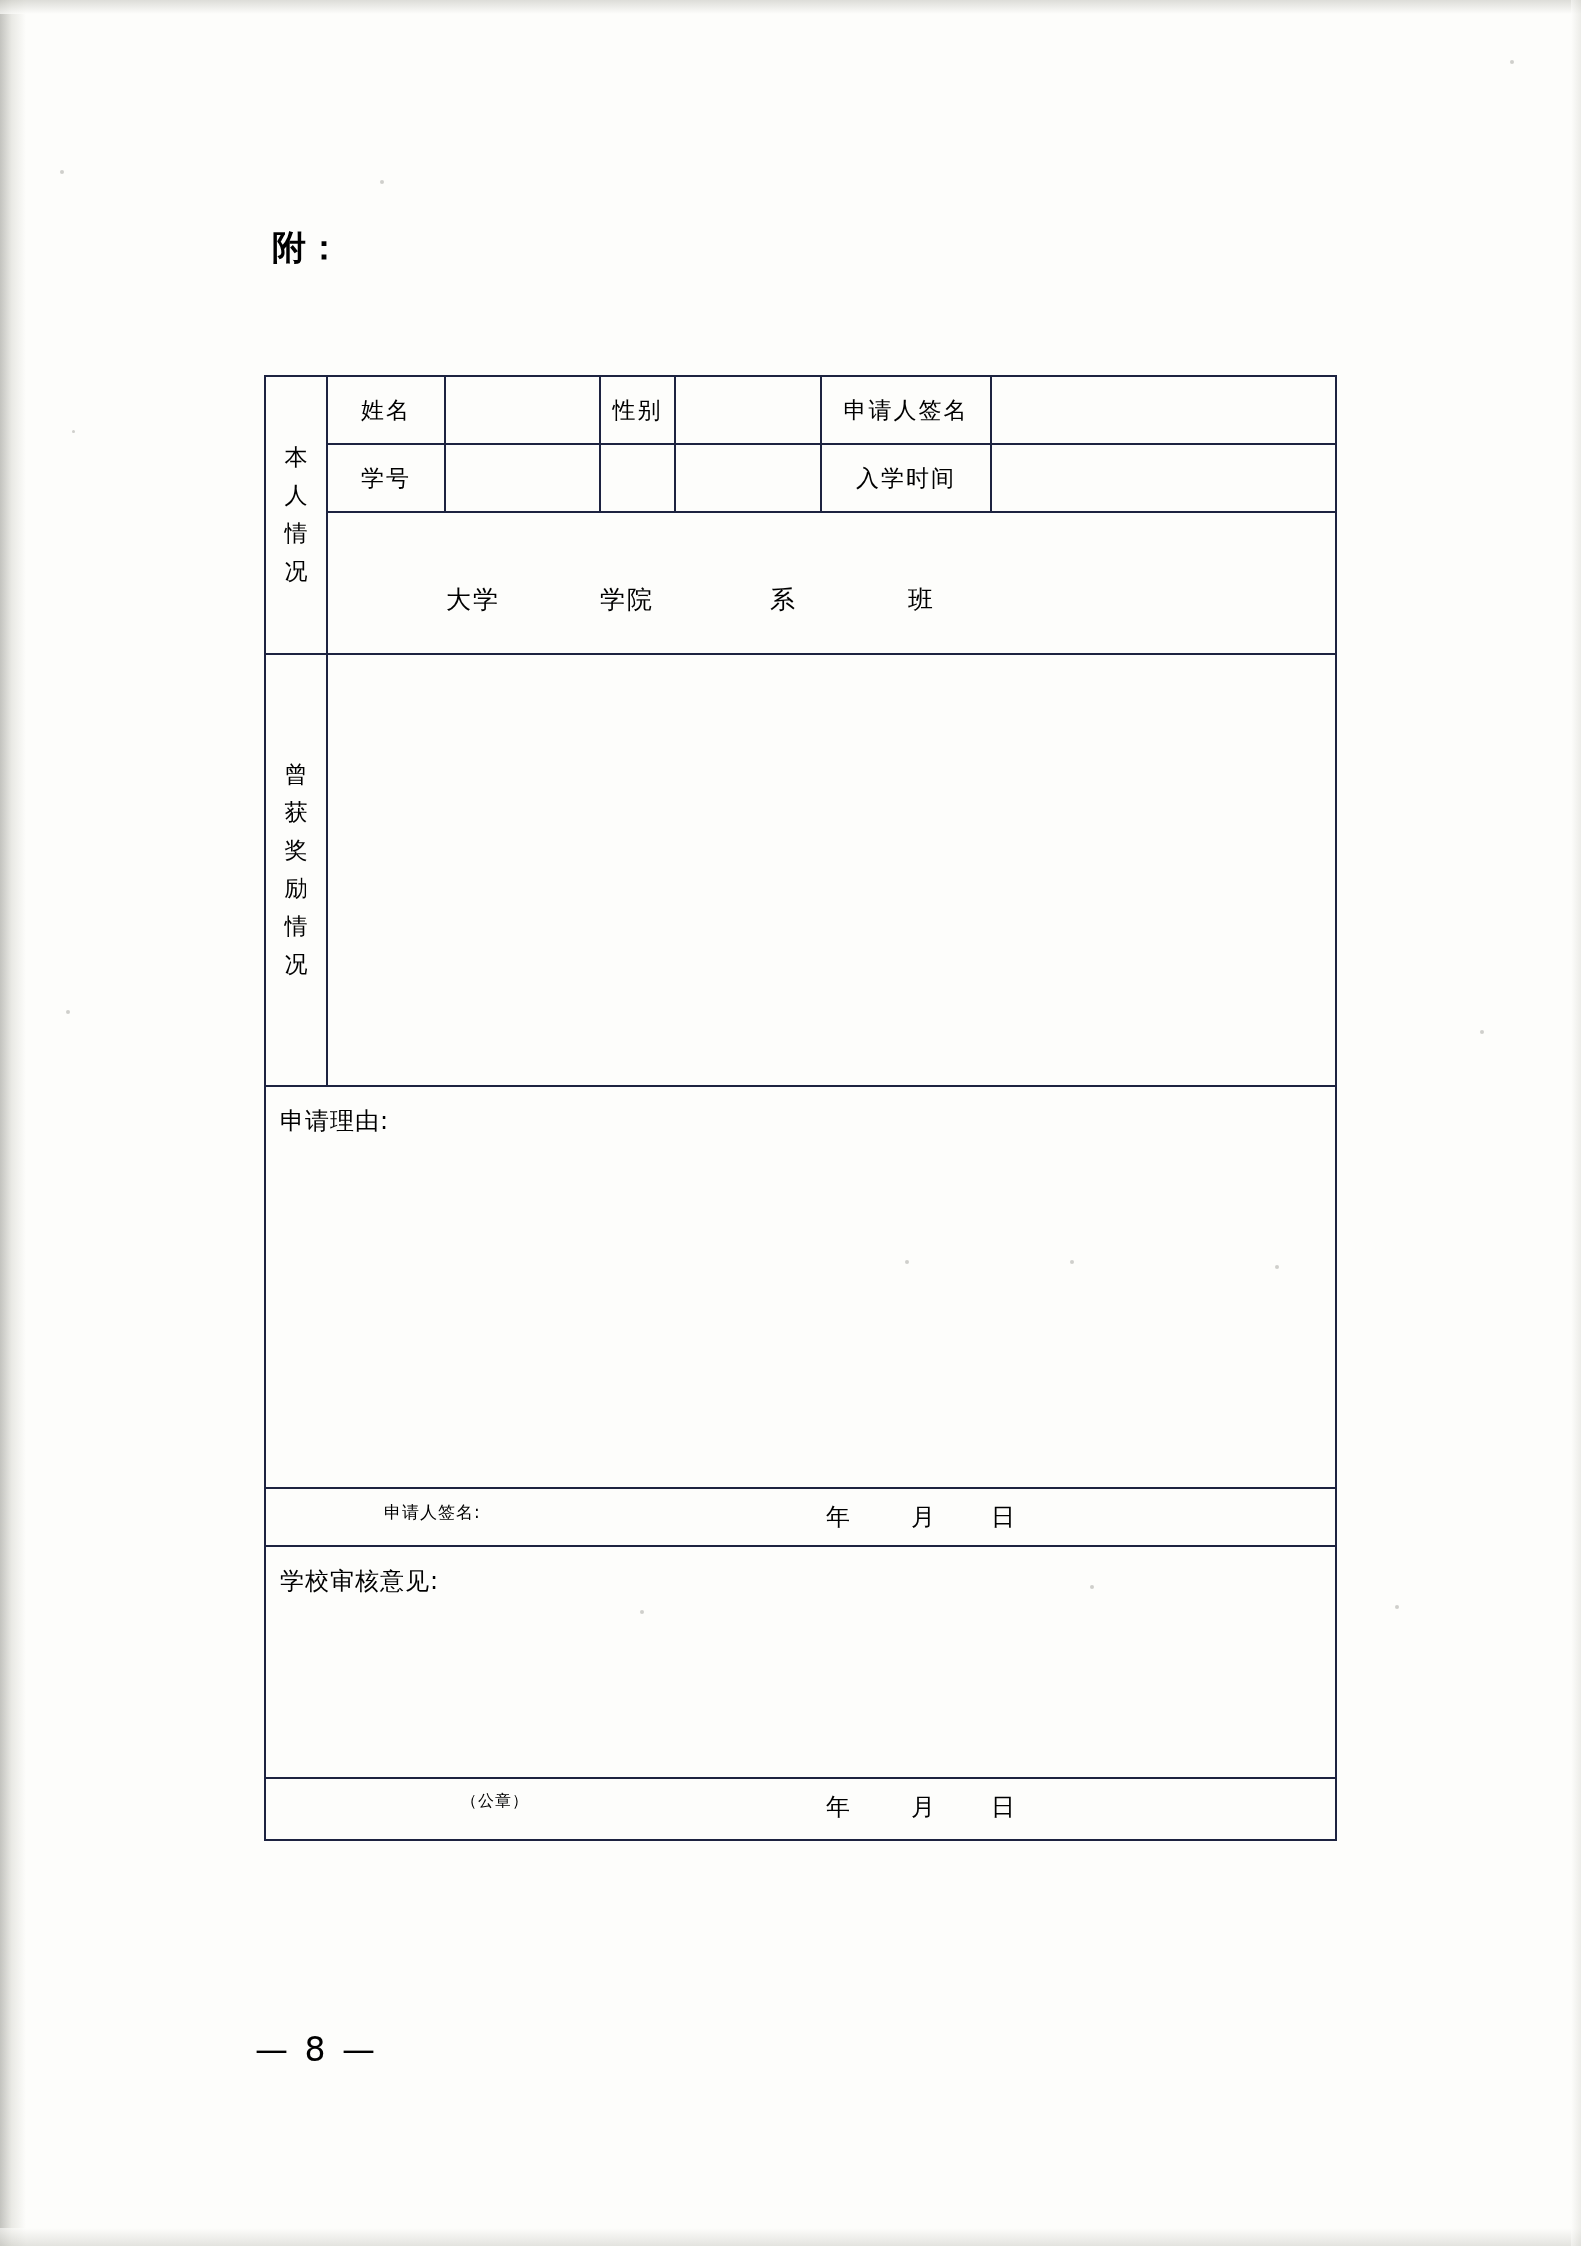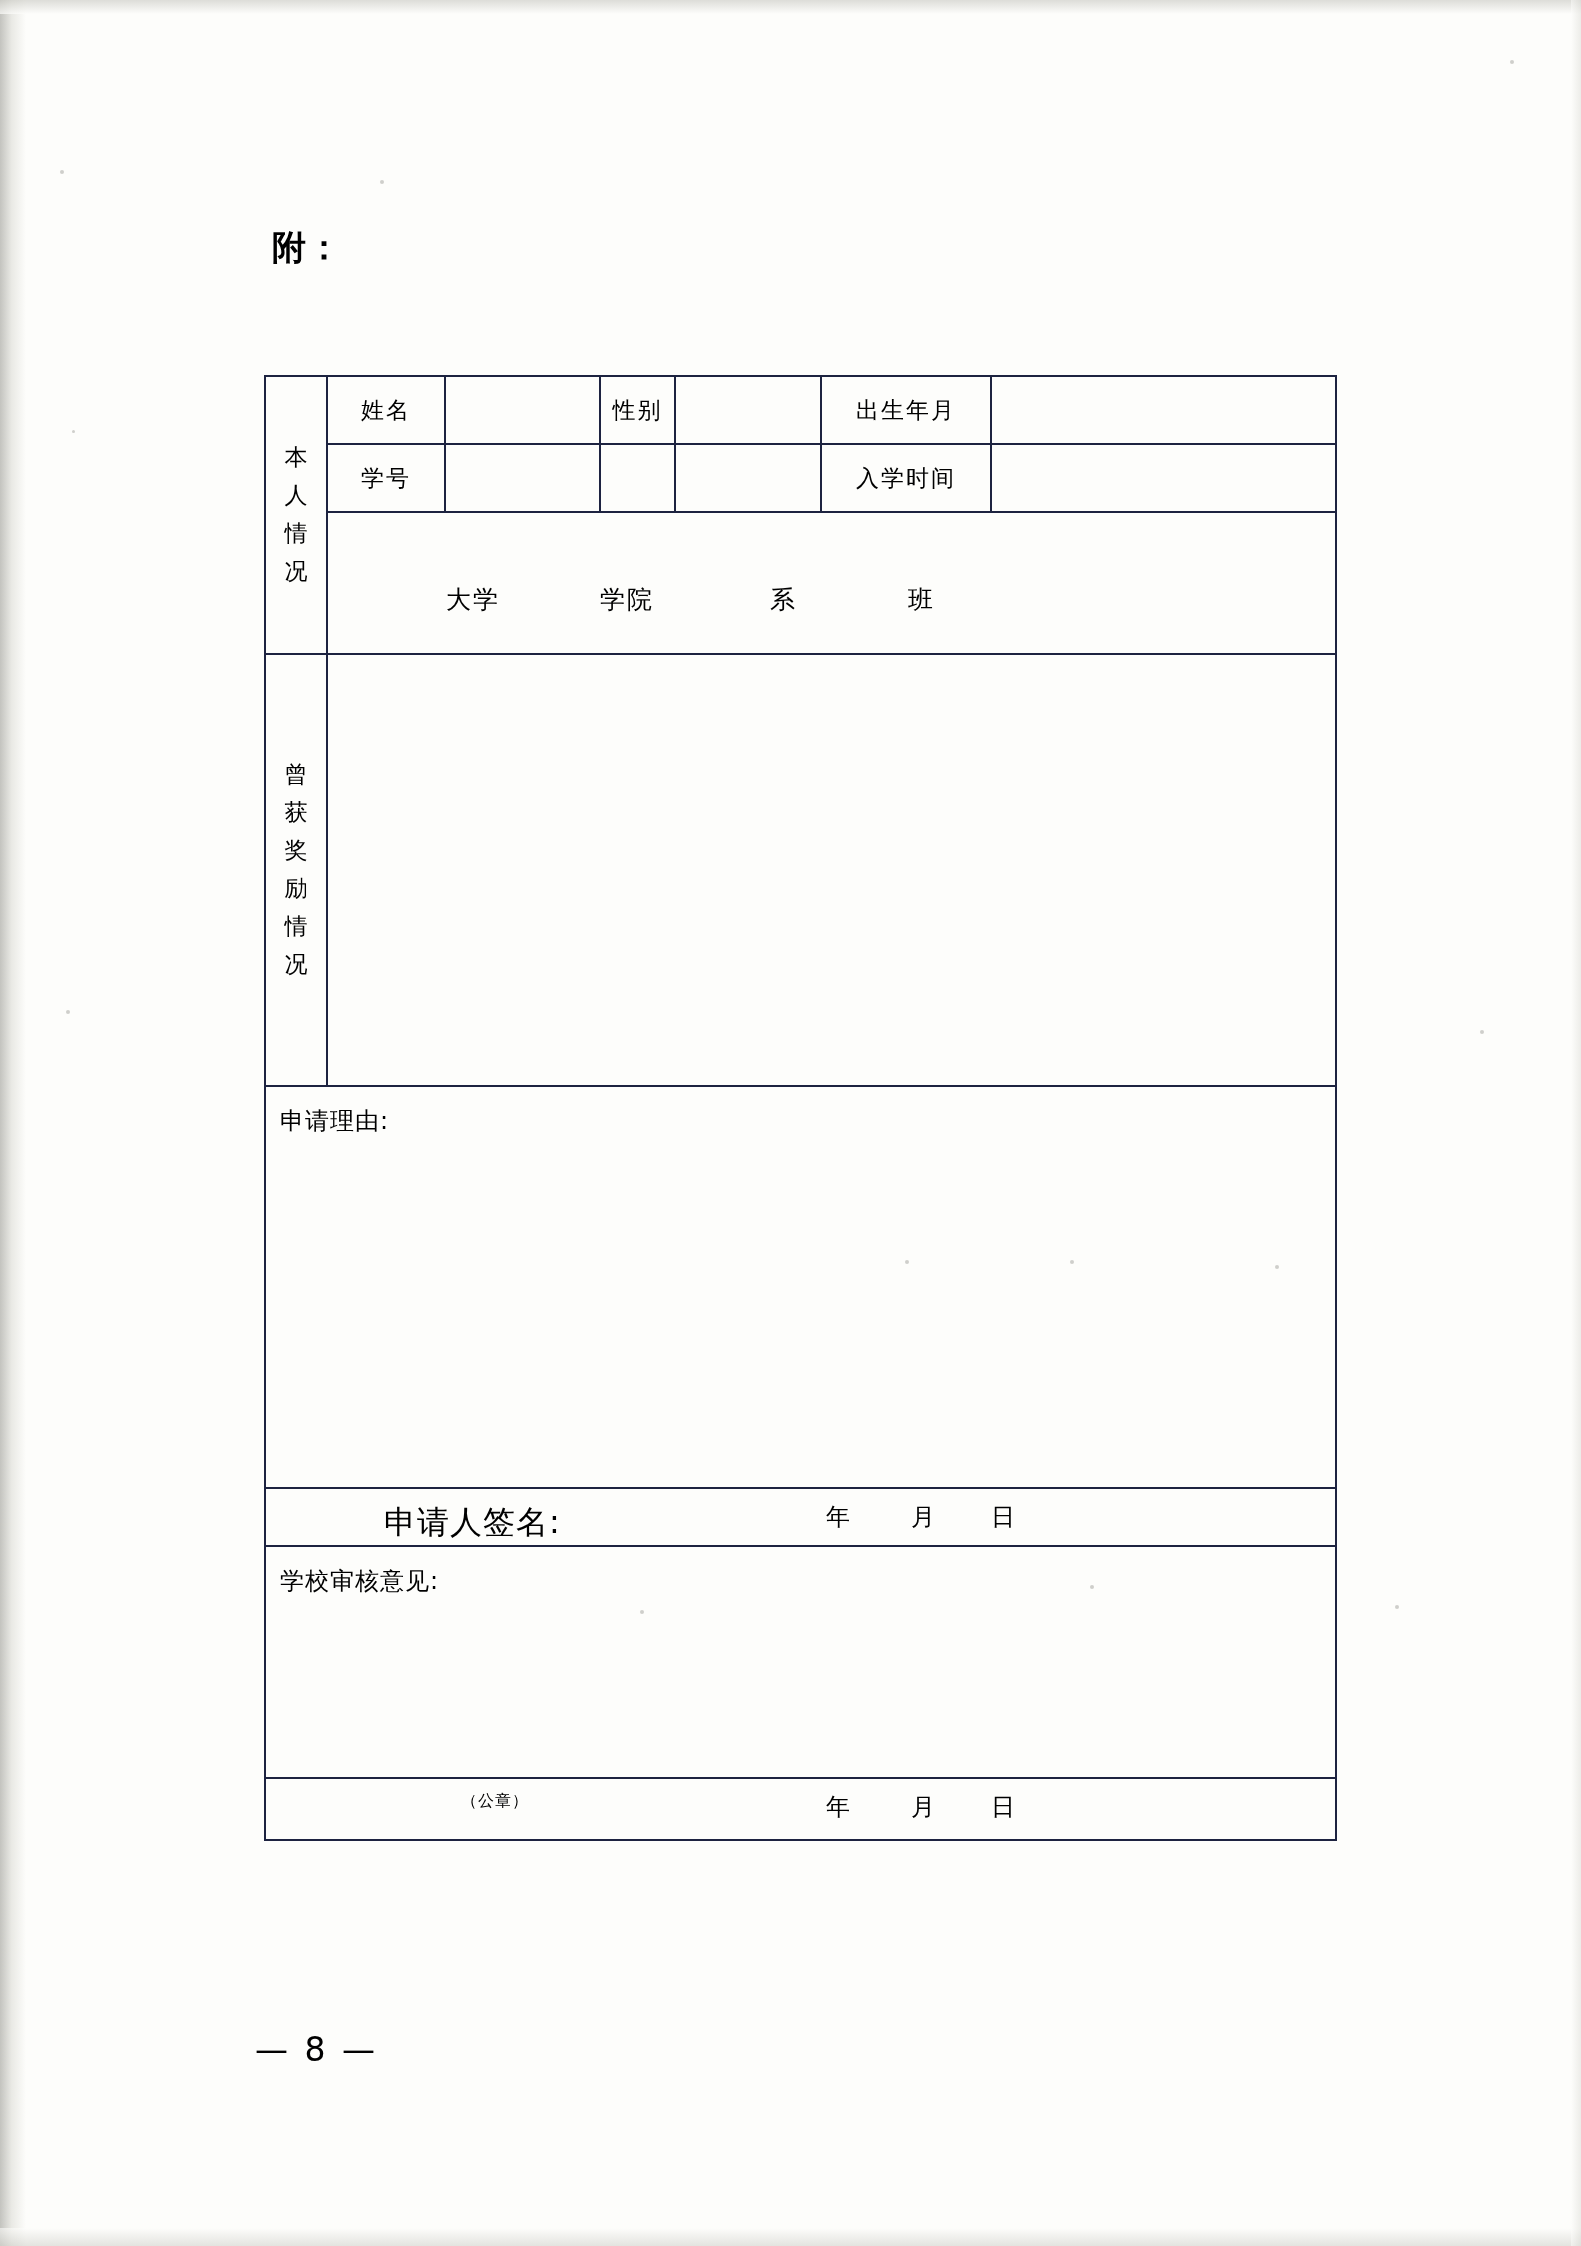--- a/index.html
+++ b/index.html
@@ -153,21 +153,21 @@
     letter-spacing: 1px;
   }
   .sign-row {
     position: relative;
     height: 56px;
   }
   .sign-applicant {
     position: absolute;
     left: 118px;
     top: 12px;
-    font-size: 32px;
+    font-size: 17px;
     letter-spacing: 1px;
     text-align: center;
   }
   .date-y { position: absolute; left: 560px; top: 12px; font-size: 24px; }
   .date-m { position: absolute; left: 645px; top: 12px; font-size: 24px; }
   .date-d { position: absolute; left: 725px; top: 12px; font-size: 24px; }
 
   .review-cell {
     height: 230px;
     position: relative;
@@ -244,21 +244,21 @@
       <td class="vert-label" rowspan="3">
         <span>本</span>
         <span>人</span>
         <span>情</span>
         <span>况</span>
       </td>
       <td class="lbl" style="height:66px;">姓名</td>
       <td class="blank"></td>
       <td class="lbl">性别</td>
       <td class="blank" colspan="2"></td>
-      <td class="lbl">出生年月</td>
+      <td class="lbl">申请人签名</td>
       <td class="blank"></td>
     </tr>
 
     <tr>
       <td class="lbl" style="height:66px;">学号</td>
       <td class="blank"></td>
       <td class="blank"></td>
       <td class="blank" colspan="2"></td>
       <td class="lbl">入学时间</td>
       <td class="blank"></td>

